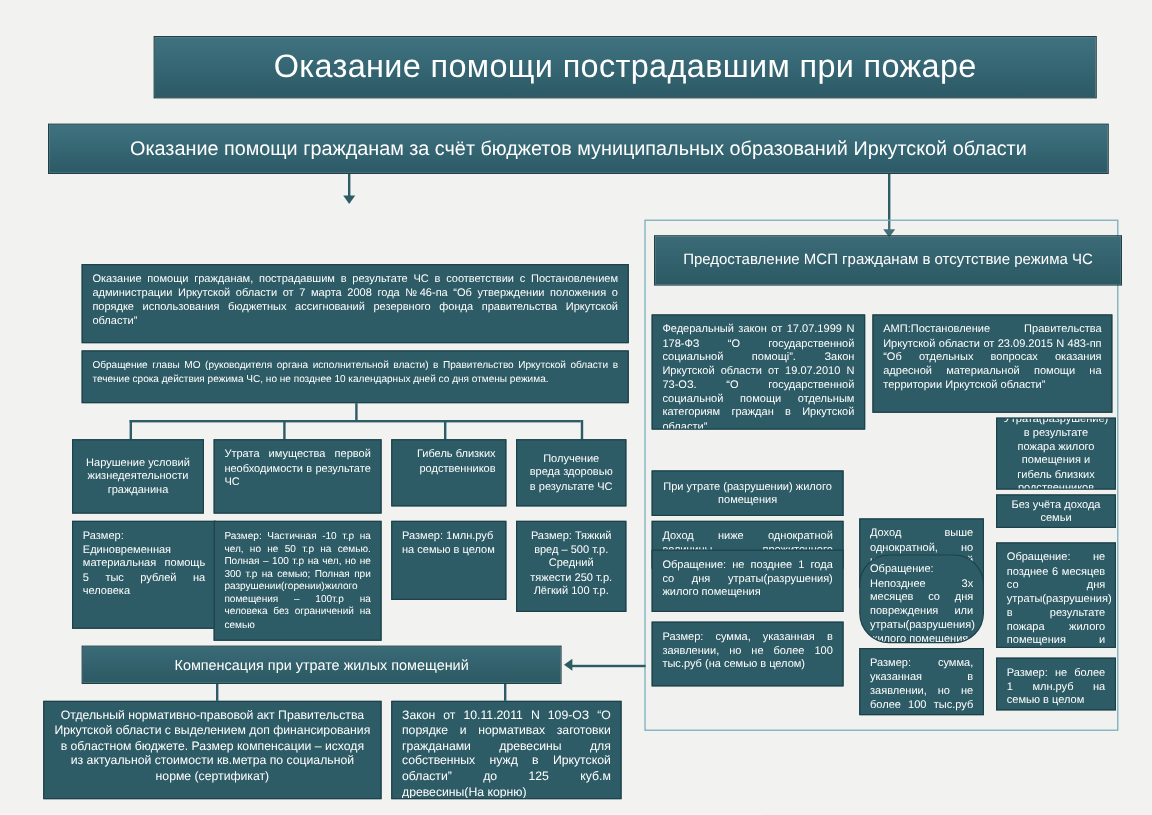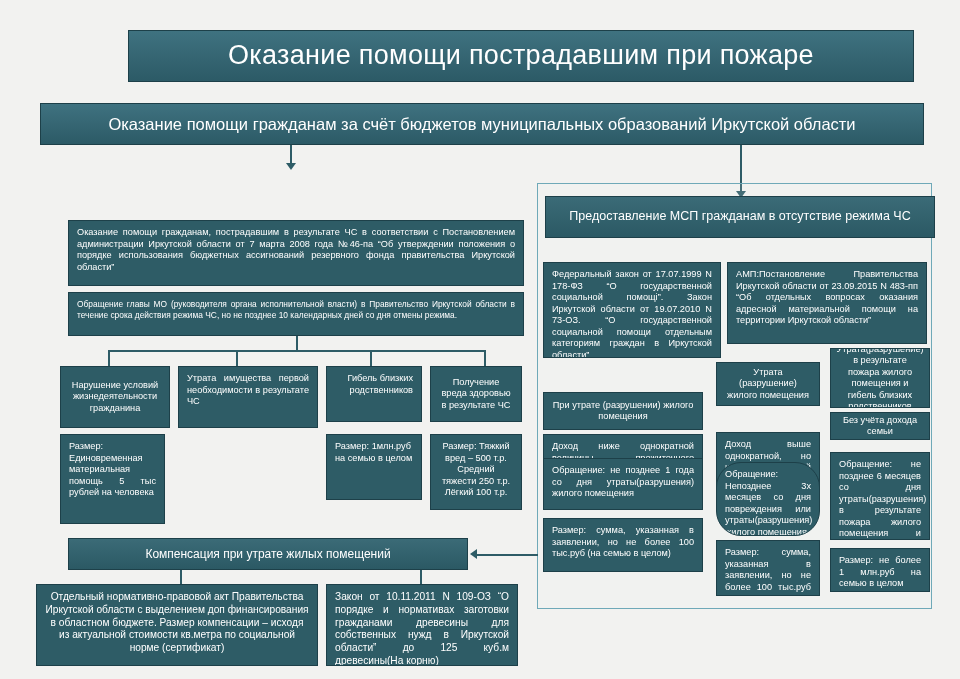--- a/index.html
+++ b/index.html
@@ -109,41 +109,41 @@
   <div class="box just f9" style="left:68px;top:292px;width:456px;height:44px;">Обращение главы МО (руководителя органа исполнительной власти) в Правительство Иркутской области в течение срока действия режима ЧС, но не позднее 10 календарных дней со дня отмены режима.</div>
 
   <div class="ln vline" style="left:296px;top:336px;height:14px;"></div>
   <div class="ln hline" style="left:108px;top:350px;width:376px;"></div>
   <div class="ln vline" style="left:108px;top:350px;height:16px;"></div>
   <div class="ln vline" style="left:236px;top:350px;height:16px;"></div>
   <div class="ln vline" style="left:370px;top:350px;height:16px;"></div>
   <div class="ln vline" style="left:484px;top:350px;height:16px;"></div>
 
   <div class="box ctr f10" style="left:60px;top:366px;width:110px;height:62px;display:flex;align-items:center;justify-content:center;">Нарушение условий жизнедеятельности гражданина</div>
-  <div class="box just f10" style="left:60px;top:434px;width:105px;height:90px;">Размер: Единовременная материальная помощь 5 тыс рублей на человека</div>
+  <div class="box just f10" style="left:60px;top:434px;width:120px;height:90px;">Размер: Единовременная материальная помощь 5 тыс рублей на человека</div>
 
   <div class="box just f10" style="left:178px;top:366px;width:140px;height:62px;">Утрата имущества первой необходимости в результате ЧС</div>
+  <div class="box just f9" style="left:178px;top:434px;width:140px;height:100px;">Размер: Частичная -10 т.р на чел, но не 50 т.р на семью. Полная – 100 т.р на чел, но не 300 т.р на семью; Полная при разрушении(горении)жилого помещения – 100т.р на человека без ограничений на семью</div>
 
   <div class="box f10" style="left:326px;top:366px;width:96px;height:56px;text-align:right;">Гибель близких родственников</div>
   <div class="box f10" style="left:326px;top:434px;width:96px;height:66px;">Размер: 1млн.руб на семью в целом</div>
 
   <div class="box ctr f10" style="left:430px;top:366px;width:92px;height:56px;display:flex;align-items:center;justify-content:center;">Получение вреда здоровью в результате ЧС</div>
   <div class="box ctr f10" style="left:430px;top:434px;width:92px;height:76px;">Размер: Тяжкий вред – 500 т.р. Средний тяжести 250 т.р. Лёгкий 100 т.р.</div>
 
   <div class="box hdr" style="left:545px;top:196px;width:390px;height:42px;">Предоставление МСП гражданам в отсутствие режима ЧС</div>
 
   <div class="box just f10" style="left:543px;top:262px;width:178px;height:96px;">Федеральный закон от 17.07.1999 N 178-ФЗ “О государственной социальной помощi”. Закон Иркутской области от 19.07.2010 N 73-ОЗ. “О государственной социальной помощи отдельным категориям граждан в Иркутской области”</div>
   <div class="box just f10" style="left:727px;top:262px;width:200px;height:82px;">АМП:Постановление Правительства Иркутской области от 23.09.2015 N 483-пп “Об отдельных вопросах оказания адресной материальной помощи на территории Иркутской области”</div>
 
   <div class="box ctr f10" style="left:543px;top:392px;width:160px;height:38px;display:flex;align-items:center;justify-content:center;">При утрате (разрушении) жилого помещения</div>
   <div class="box just f10" style="left:543px;top:434px;width:160px;height:40px;">Доход ниже однократной величины прожиточного минимума</div>
   <div class="box just f10" style="left:543px;top:458px;width:160px;height:52px;">Обращение: не позднее 1 года со дня утраты(разрушения) жилого помещения</div>
   <div class="box just f10" style="left:543px;top:518px;width:160px;height:54px;">Размер: сумма, указанная в заявлении, но не более 100 тыс.руб (на семью в целом)</div>
 
-  <div class="box ctr f10" style="left:716px;top:362px;width:104px;height:44px;display:flex;align-items:center;justify-content:center;">Утрата (разрушение) жилого помещения</div>
   <div class="box just f10" style="left:716px;top:432px;width:104px;height:58px;">Доход выше однократной, но ниже трёхкратной величины прожиточного минимума</div>
   <div class="box just f10" style="left:716px;top:462px;width:104px;height:74px;border-radius:25px;">Обращение: Непозднее 3х месяцев со дня повреждения или утраты(разрушения) жилого помещения</div>
   <div class="box just f10" style="left:716px;top:540px;width:104px;height:56px;">Размер: сумма, указанная в заявлении, но не более 100 тыс.руб на семью</div>
 
   <div class="box ctr f10" style="left:830px;top:412px;width:100px;height:28px;display:flex;align-items:center;justify-content:center;">Без учёта дохода семьи</div>
   <div class="box ctr f10" style="left:830px;top:348px;width:100px;height:60px;display:flex;align-items:center;justify-content:center;">Утрата(разрушение) в результате пожара жилого помещения и гибель близких родственников</div>
   <div class="box just f10" style="left:830px;top:452px;width:100px;height:88px;">Обращение: не позднее 6 месяцев со дня утраты(разрушения) в результате пожара жилого помещения и гибель близких родственников</div>
   <div class="box just f10" style="left:830px;top:548px;width:100px;height:44px;">Размер: не более 1 млн.руб на семью в целом</div>
 
   <div class="box hdr2" style="left:68px;top:538px;width:400px;height:32px;">Компенсация при утрате жилых помещений</div>

